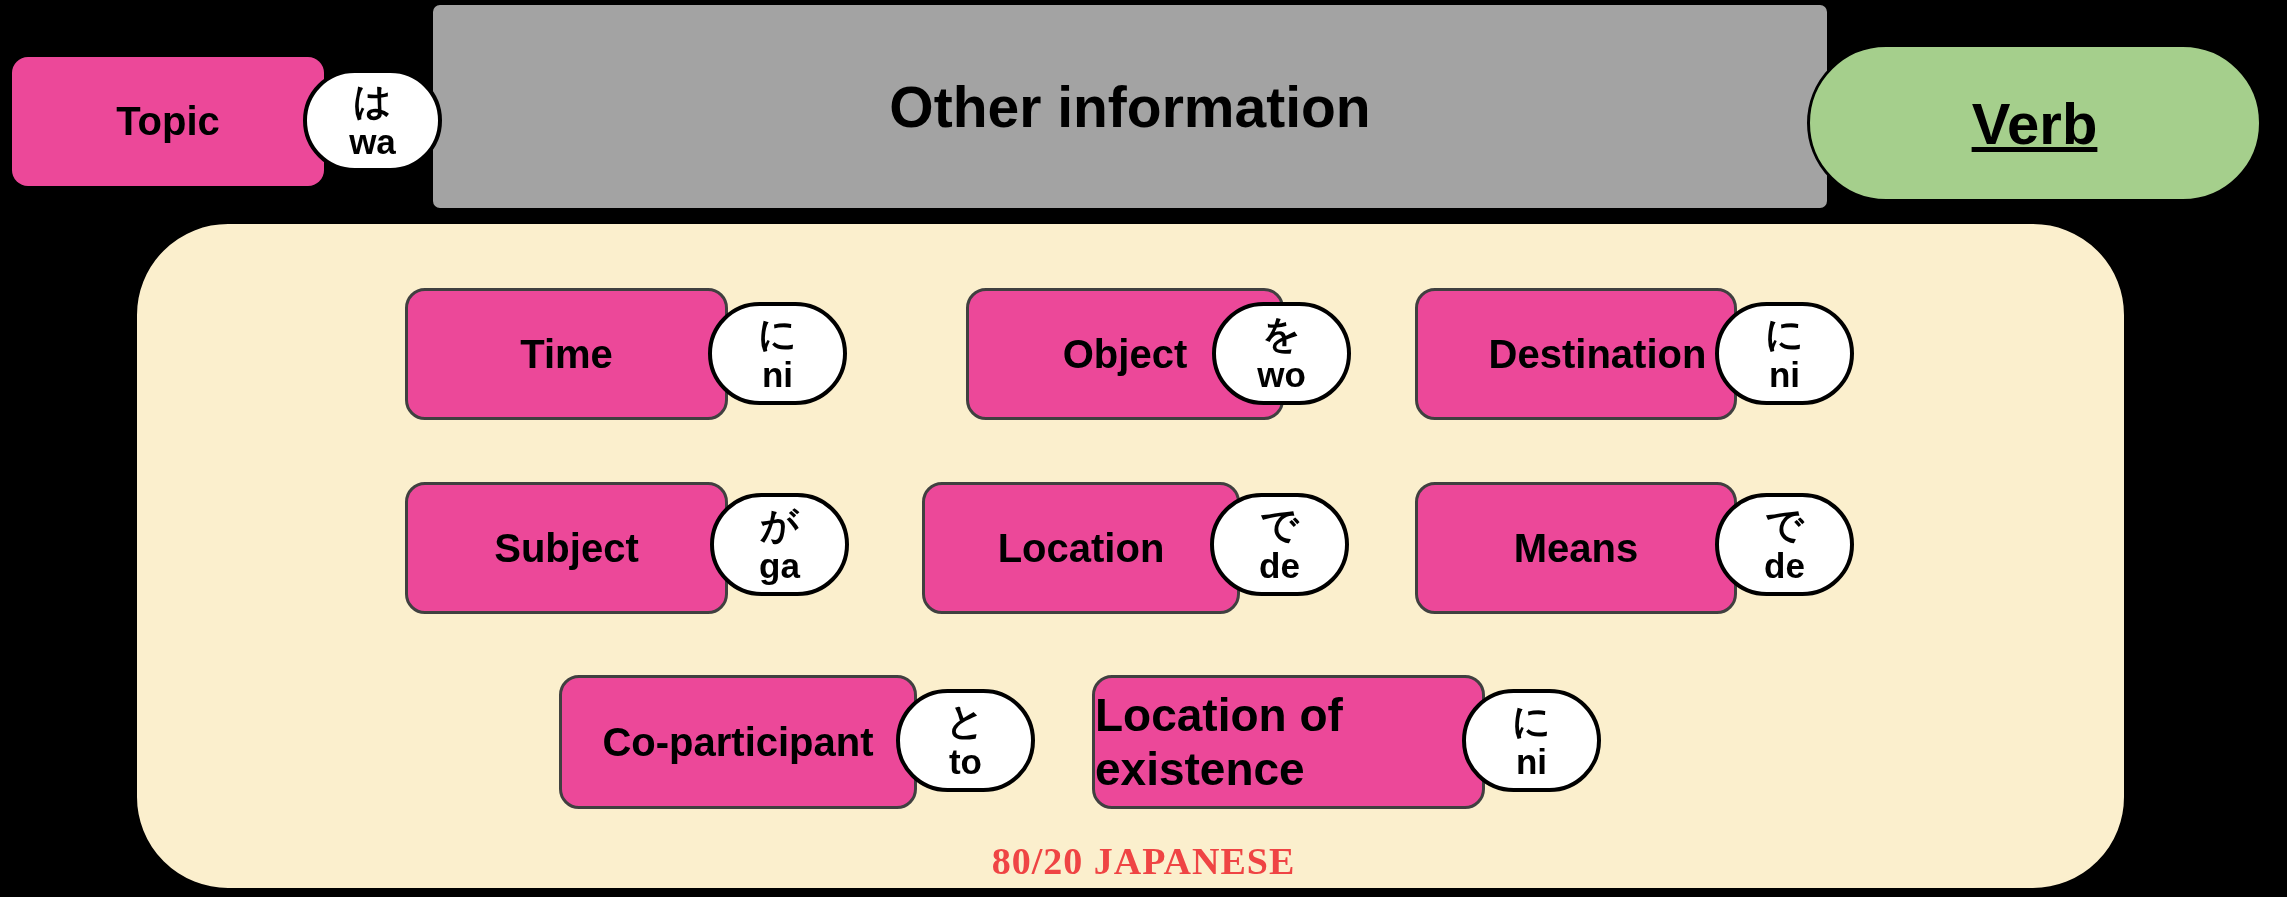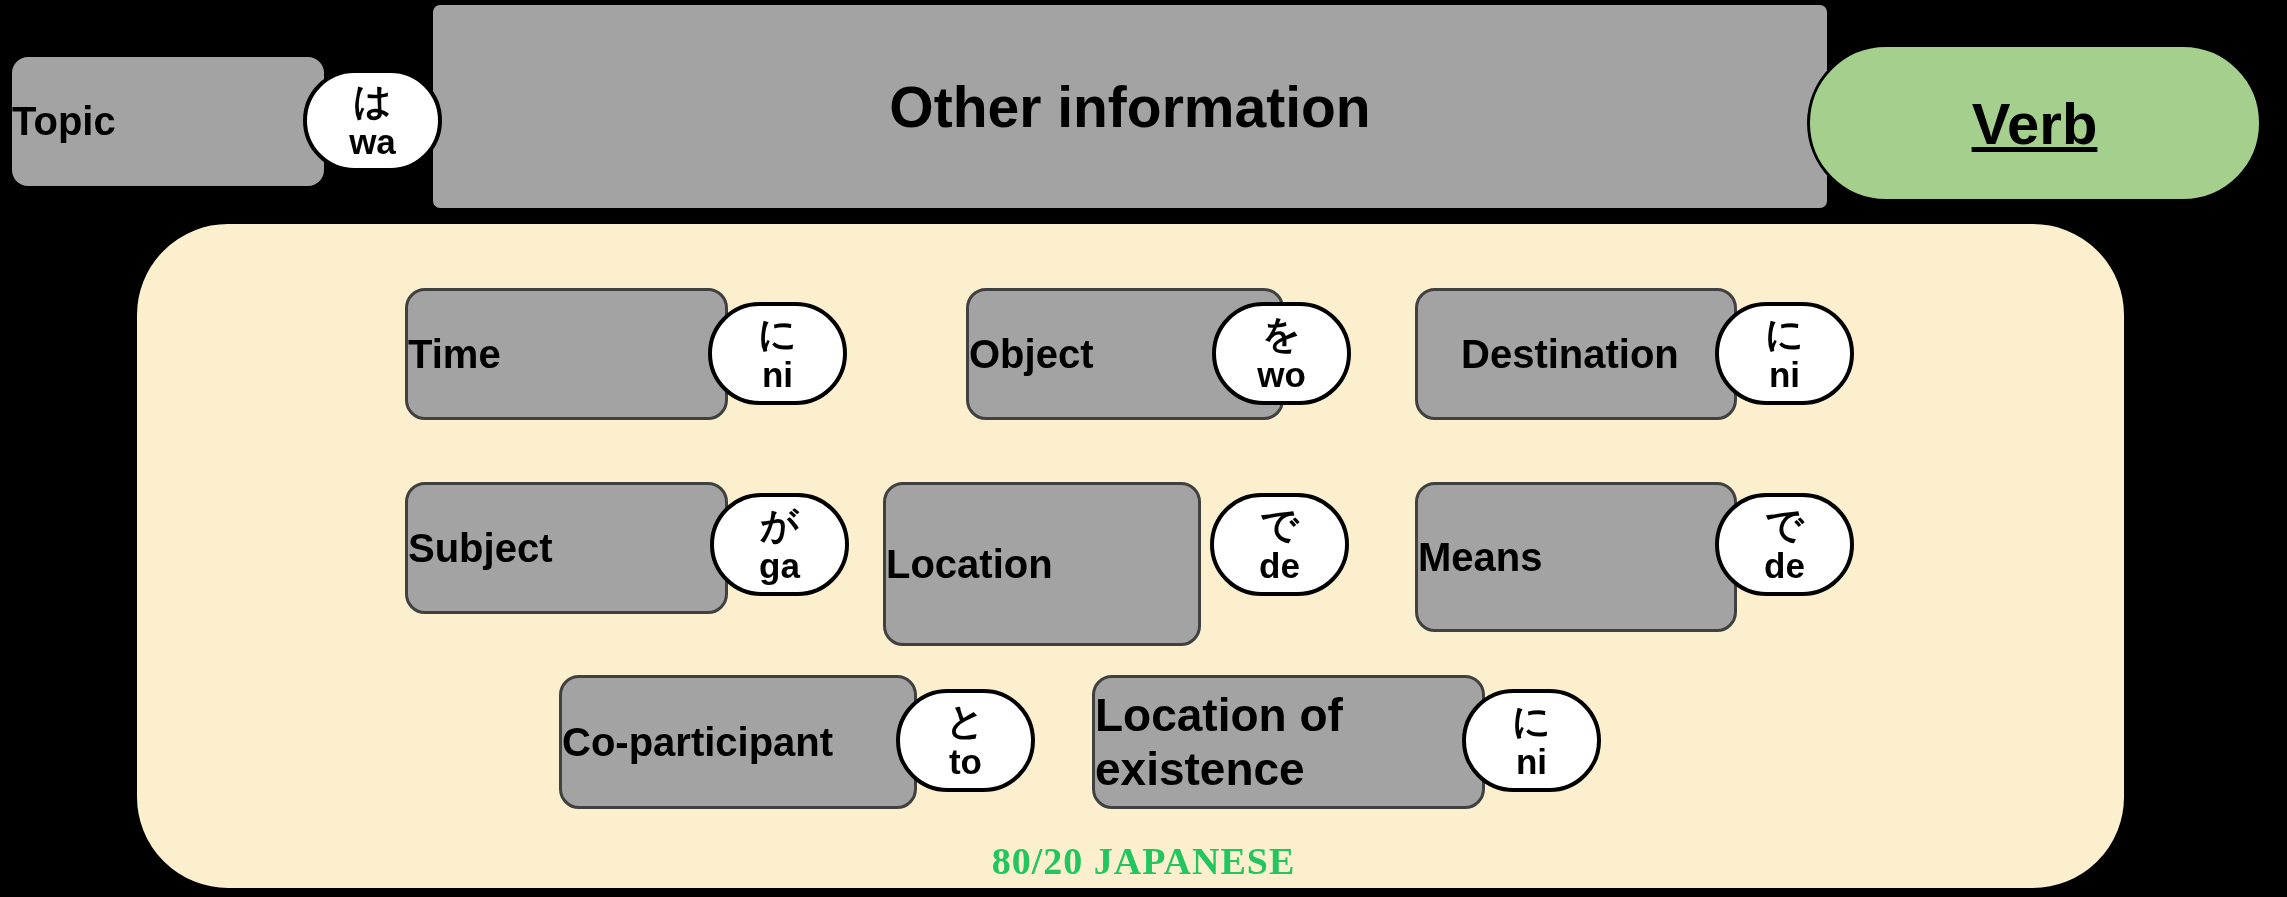--- a/index.html
+++ b/index.html
@@ -18,38 +18,38 @@
     display:flex;align-items:center;justify-content:center;
     font-size:57px;font-weight:bold;z-index:1;
   }
   .verb-pill{
     position:absolute;left:1807px;top:44px;width:455px;height:158px;
     background:#A5CF8C;border:3px solid #000;border-radius:80px;
     display:flex;align-items:center;justify-content:center;
     font-size:58px;font-weight:bold;z-index:1;text-decoration:underline;
   }
   .rolebox{
-    position:absolute;background:#a3a3a3;border-radius:16px;
-    display:flex;align-items:center;
+    position:absolute;background:#ec4899;border-radius:16px;
+    display:flex;align-items:center;justify-content:center;
     font-size:40px;font-weight:bold;z-index:2;
   }
   .rolebox.bordered{border:3px solid #404040;border-radius:20px;}
   .rolebox.small-label{font-size:46px;}
   .pill{
     position:absolute;width:139px;height:103px;background:#FFFFFF;
     border:4px solid #000;border-radius:52px;
     display:flex;flex-direction:column;align-items:center;justify-content:center;
     line-height:1;z-index:3;
   }
   .kana{font-size:38px;font-weight:bold;}
   .romaji{font-size:35px;font-weight:bold;margin-top:4px;}
   .brand{
     position:absolute;left:0;right:0;bottom:14px;text-align:center;
     font-family:"Liberation Serif",serif;font-size:38px;font-weight:bold;
-    letter-spacing:1px;color:#22c55e;z-index:2;
+    letter-spacing:1px;color:#ef4444;z-index:2;
   }
 </style>
 </head>
 <body>
 
 <div class="stage">
 
   <div class="panel"></div>
 
   <div class="rolebox" style="left:12px;top:57px;width:312px;height:129px;">
@@ -93,29 +93,29 @@
   </div>
 
   <div class="rolebox bordered" style="left:405px;top:482px;width:323px;height:132px;">
     <span>Subject</span>
   </div>
   <div class="pill" style="left:710px;top:493px;">
     <span class="kana">が</span>
     <span class="romaji">ga</span>
   </div>
 
-  <div class="rolebox bordered" style="left:883px;top:482px;width:318px;height:164px;">
+  <div class="rolebox bordered" style="left:922px;top:482px;width:318px;height:132px;">
     <span>Location</span>
   </div>
   <div class="pill" style="left:1210px;top:493px;">
     <span class="kana">で</span>
     <span class="romaji">de</span>
   </div>
 
-  <div class="rolebox bordered" style="left:1415px;top:482px;width:322px;height:150px;">
+  <div class="rolebox bordered" style="left:1415px;top:482px;width:322px;height:132px;">
     <span>Means</span>
   </div>
   <div class="pill" style="left:1715px;top:493px;">
     <span class="kana">で</span>
     <span class="romaji">de</span>
   </div>
 
   <div class="rolebox bordered" style="left:559px;top:675px;width:358px;height:134px;">
     <span>Co-participant</span>
   </div>

